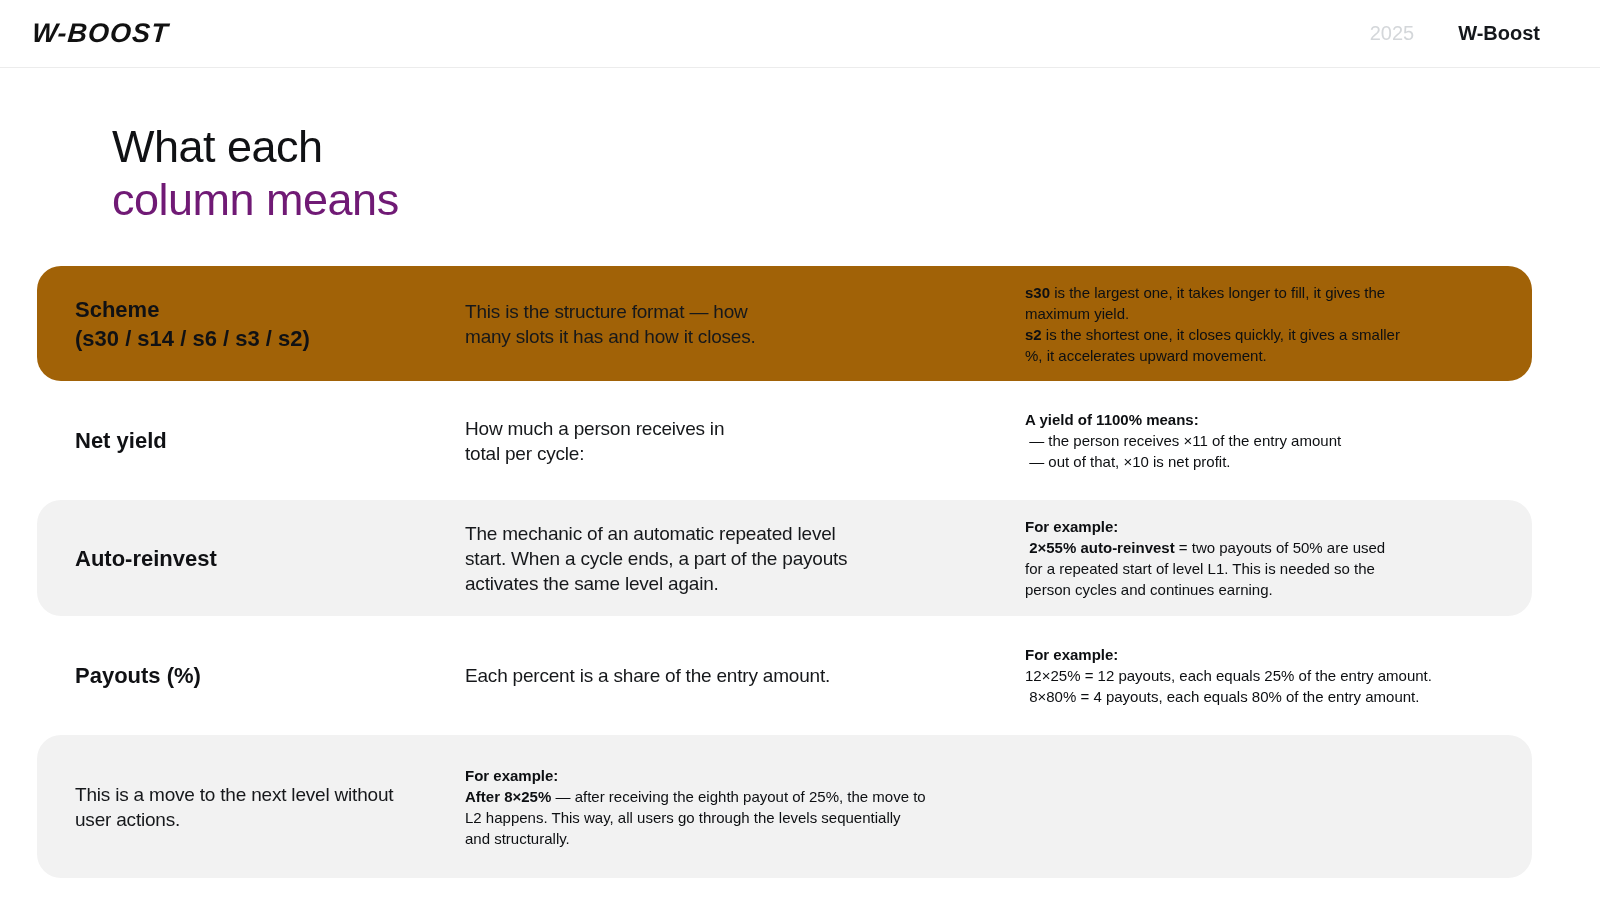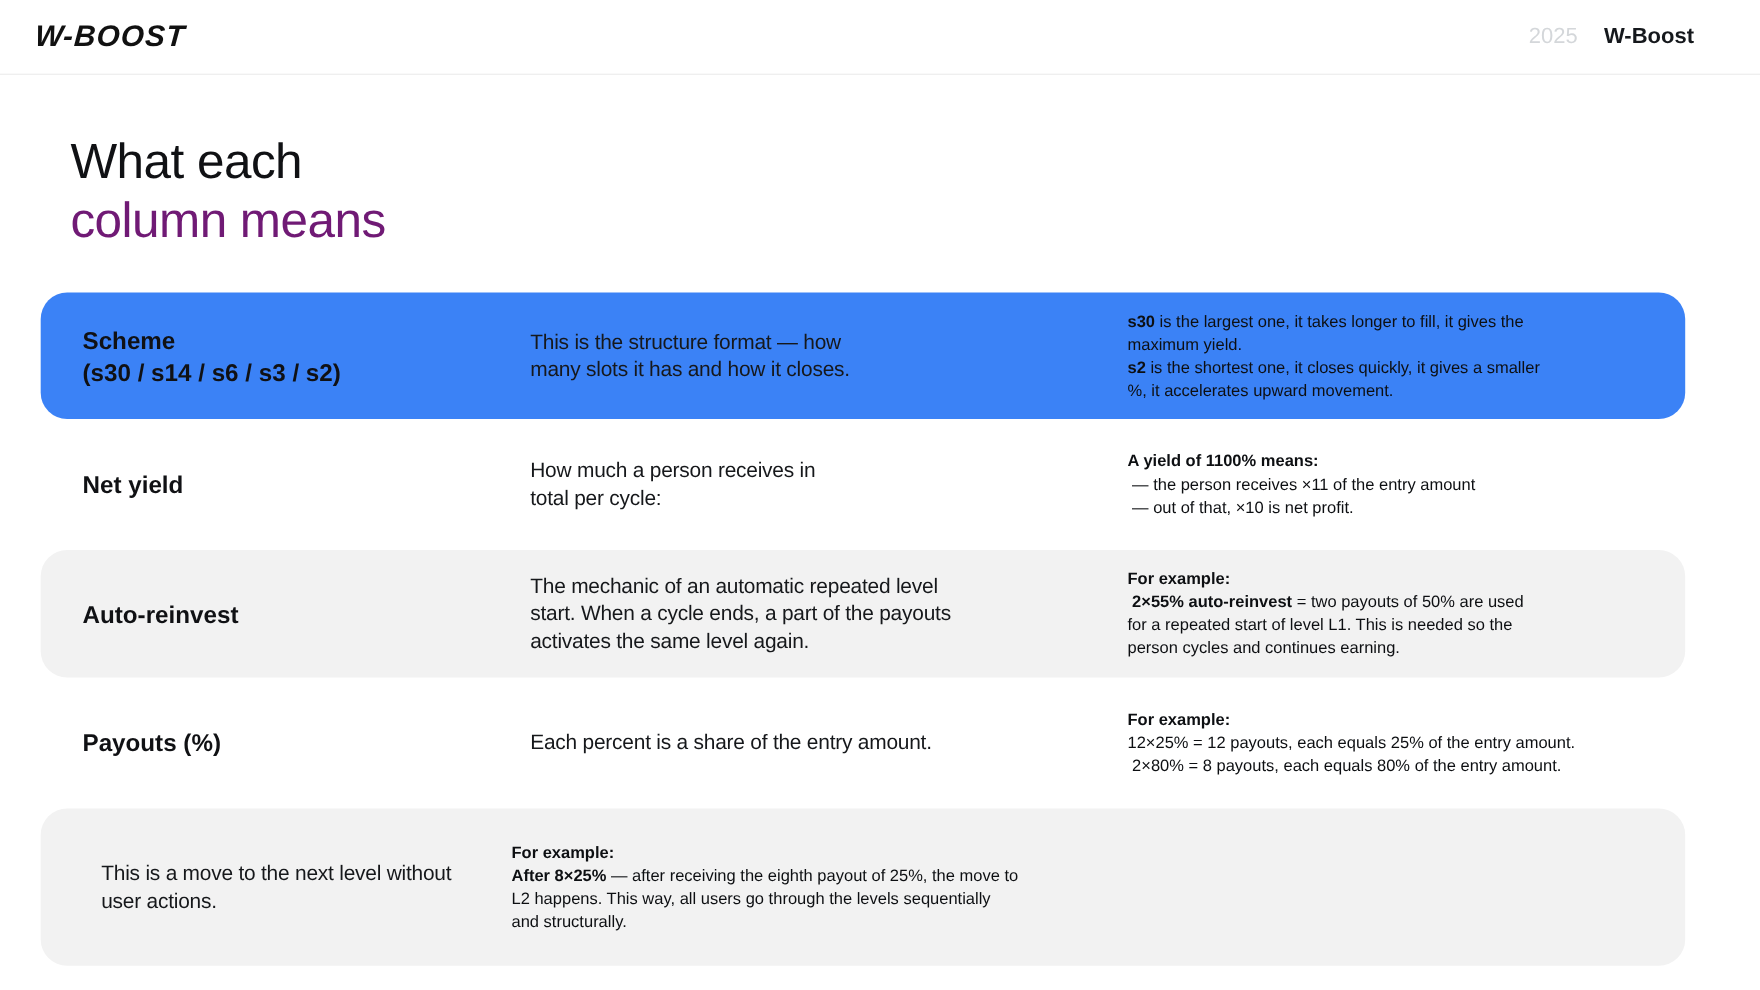--- a/index.html
+++ b/index.html
@@ -4,41 +4,41 @@
 <style>
   * { margin:0; padding:0; box-sizing:border-box; }
   html,body { width:1600px; height:900px; background:#ffffff; color:#111;
               font-family:"Liberation Sans", sans-serif; overflow:hidden; }
 
   
   .header { height:68px; display:flex; align-items:center; justify-content:space-between;
             padding:0 60px 0 32px; border-bottom:1px solid #ececec; }
   .logo { font-size:27px; font-weight:800; font-style:italic; letter-spacing:1px;
           color:#111; transform:skewX(-4deg); }
-  .header-right { display:flex; align-items:center; gap:24px; font-size:20px; }
+  .header-right { display:flex; align-items:center; gap:44px; font-size:20px; }
   .year { color:#d4d7da; font-weight:500; }
   .brand { color:#15181c; font-weight:700; }
 
   
-  .title-wrap { padding:52px 0 0 64px; }
+  .title-wrap { padding:52px 0 0 64px;margin-left:48px; }
   .title-line { font-size:45px; line-height:53px; font-weight:500; letter-spacing:-0.5px; color:#101114; }
 
   
   .table { width:1495px; margin:40px 0 0 37px; }
   .row { display:grid; grid-template-columns:390px 560px 1fr; align-items:center;
          border-radius:24px; padding:14px 24px 14px 38px; }
   .row:nth-child(1){ min-height:115px; }
   .row:nth-child(2){ min-height:119px; }
   .row:nth-child(3){ min-height:116px; }
   .row:nth-child(4){ min-height:119px; }
   .row:nth-child(5){ min-height:143px; }
 
   .cell { min-width:0; }
   .term  { font-size:22px; line-height:29px; font-weight:700; color:#101114; }
-  .desc  { font-size:19px; line-height:25px; color:#16181b; letter-spacing:-0.2px;margin-left:17px; }
+  .desc  { font-size:19px; line-height:25px; color:#16181b; letter-spacing:-0.2px; }
   .example { font-size:15px; line-height:21px; color:#0d0f12; }
   .line { white-space:pre-wrap; }
   .example .b { font-weight:700; }
 </style>
 </head>
 <body>
 
 <div class="header">
   <div class="logo">W-BOOST</div>
   <div class="header-right">
@@ -46,21 +46,21 @@
     <span class="brand">W-Boost</span>
   </div>
 </div>
 
 <div class="title-wrap">
   <div class="title-line">What each</div>
   <div class="title-line" style="color: #701a75;">column means</div>
 </div>
 
 <div class="table">
-    <div class="row" style="background: #3b82f6;">
+    <div class="row" style="background: #a16207;">
     <div class="cell term">
         <div class="line">Scheme</div>
         <div class="line">(s30 / s14 / s6 / s3 / s2)</div>
       </div>
     <div class="cell desc">
         <div class="line">This is the structure format — how</div>
         <div class="line">many slots it has and how it closes.</div>
       </div>
     <div class="cell example">
         <div class="line"><span class="b">s30</span><span> is the largest one, it takes longer to fill, it gives the</span></div>
@@ -102,21 +102,21 @@
     <div class="row">
     <div class="cell term">
         <div class="line">Payouts (%)</div>
       </div>
     <div class="cell desc">
         <div class="line">Each percent is a share of the entry amount.</div>
       </div>
     <div class="cell example">
         <div class="line"><span class="b">For example:</span></div>
         <div class="line"><span>12×25% = 12 payouts, each equals 25% of the entry amount.</span></div>
-        <div class="line"><span> 2×80% = 8 payouts, each equals 80% of the entry amount.</span></div>
+        <div class="line"><span> 8×80% = 4 payouts, each equals 80% of the entry amount.</span></div>
       </div>
   </div>
     <div class="row" style="background: rgb(242, 242, 242);">
     <div class="cell desc">
         <div class="line">This is a move to the next level without</div>
         <div class="line">user actions.</div>
       </div>
     <div class="cell example">
         <div class="line"><span class="b">For example:</span></div>
         <div class="line"><span class="b">After 8×25%</span><span> — after receiving the eighth payout of 25%, the move to</span></div>

